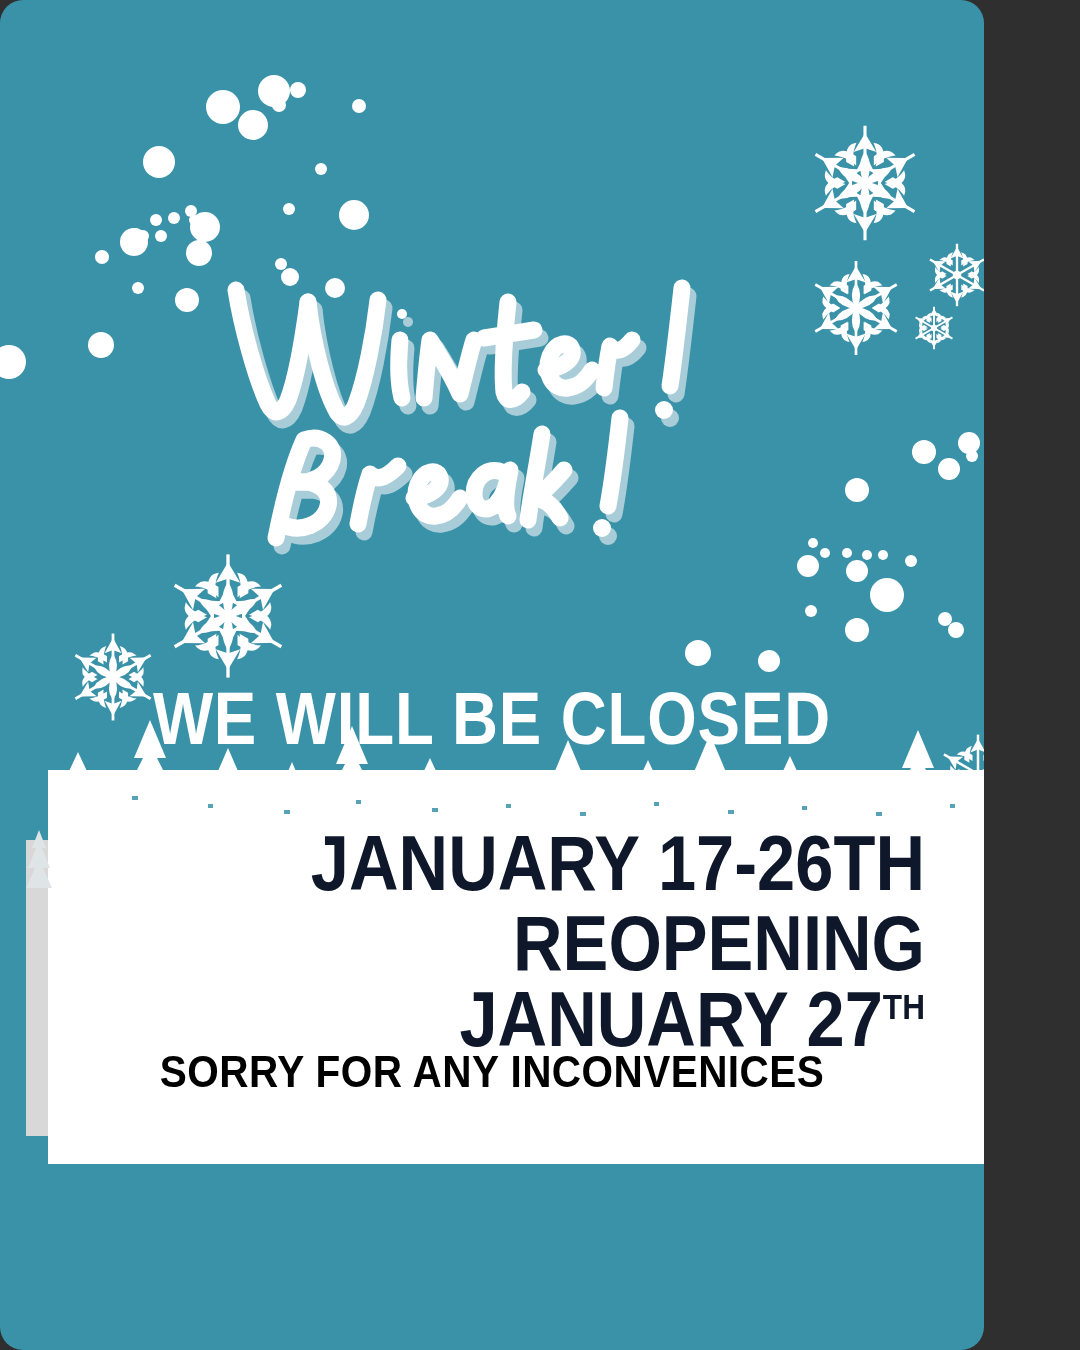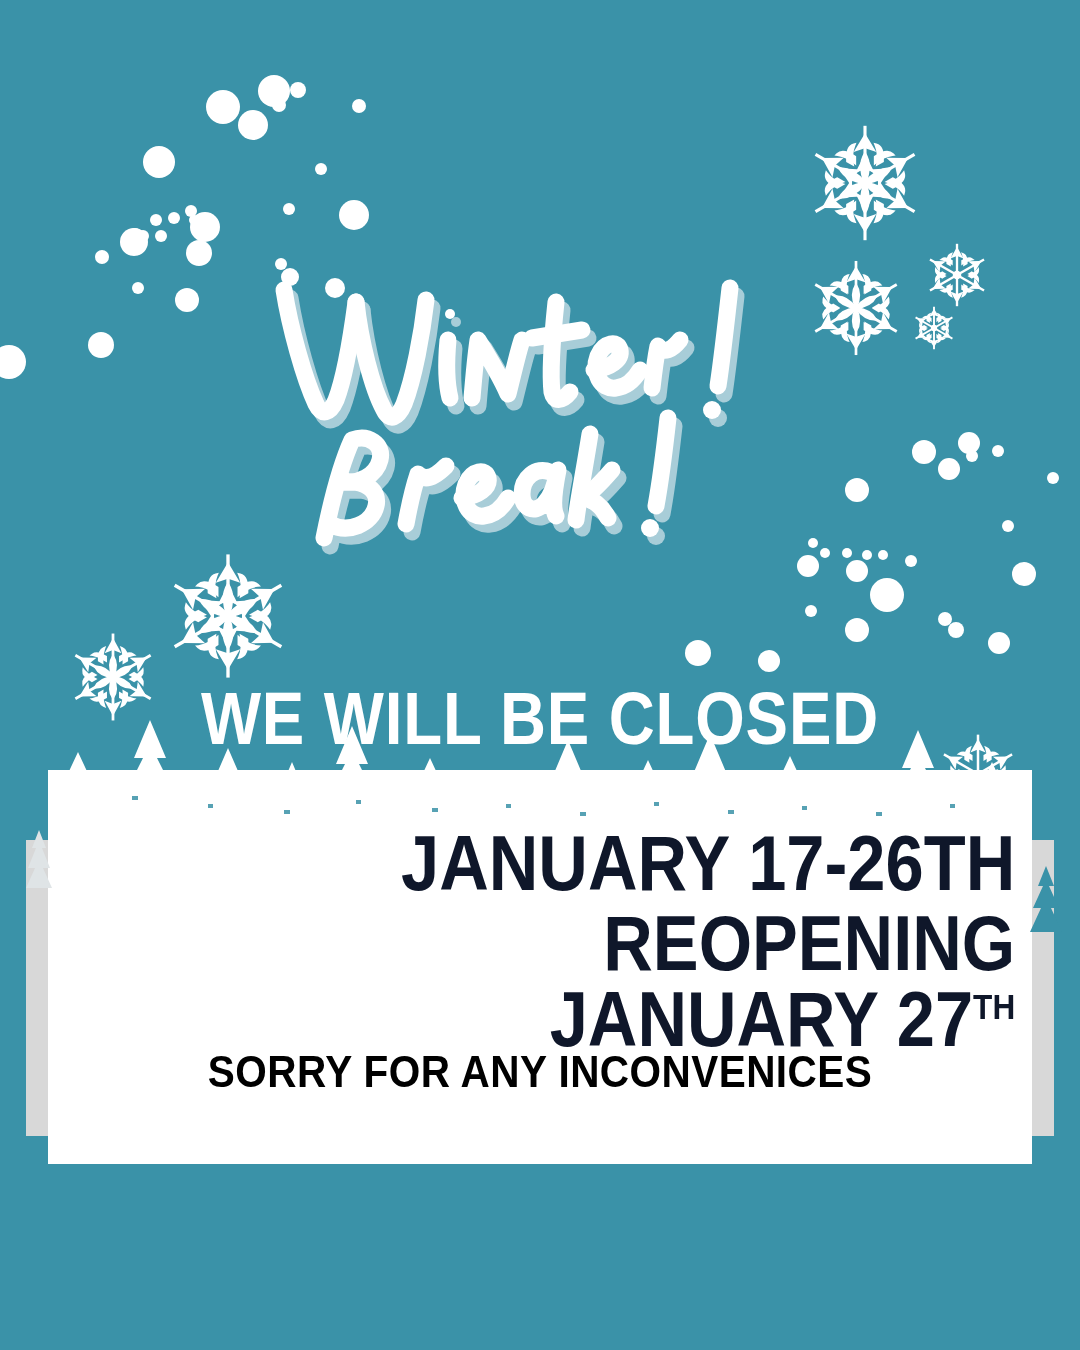--- a/index.html
+++ b/index.html
@@ -1,24 +1,25 @@
 <!DOCTYPE html>
 <html><head>
 <meta charset="utf-8">
 <style>
   html,body{margin:0;padding:0;background:#2f2f2f;}
   *{box-sizing:border-box;}
 
   .poster{
     position:relative;
-    width:1080px;
+    width:984px;
     height:1350px;
     overflow:hidden;
     background:#3a92a8;
     font-family:"Liberation Sans", sans-serif;
+    border-radius:23px;
   }
 
   
   .dot{position:absolute;border-radius:50%;background:#ffffff;}
 
   
   .flake{position:absolute;}
   .flake svg{display:block;width:100%;height:100%;}
 
   

